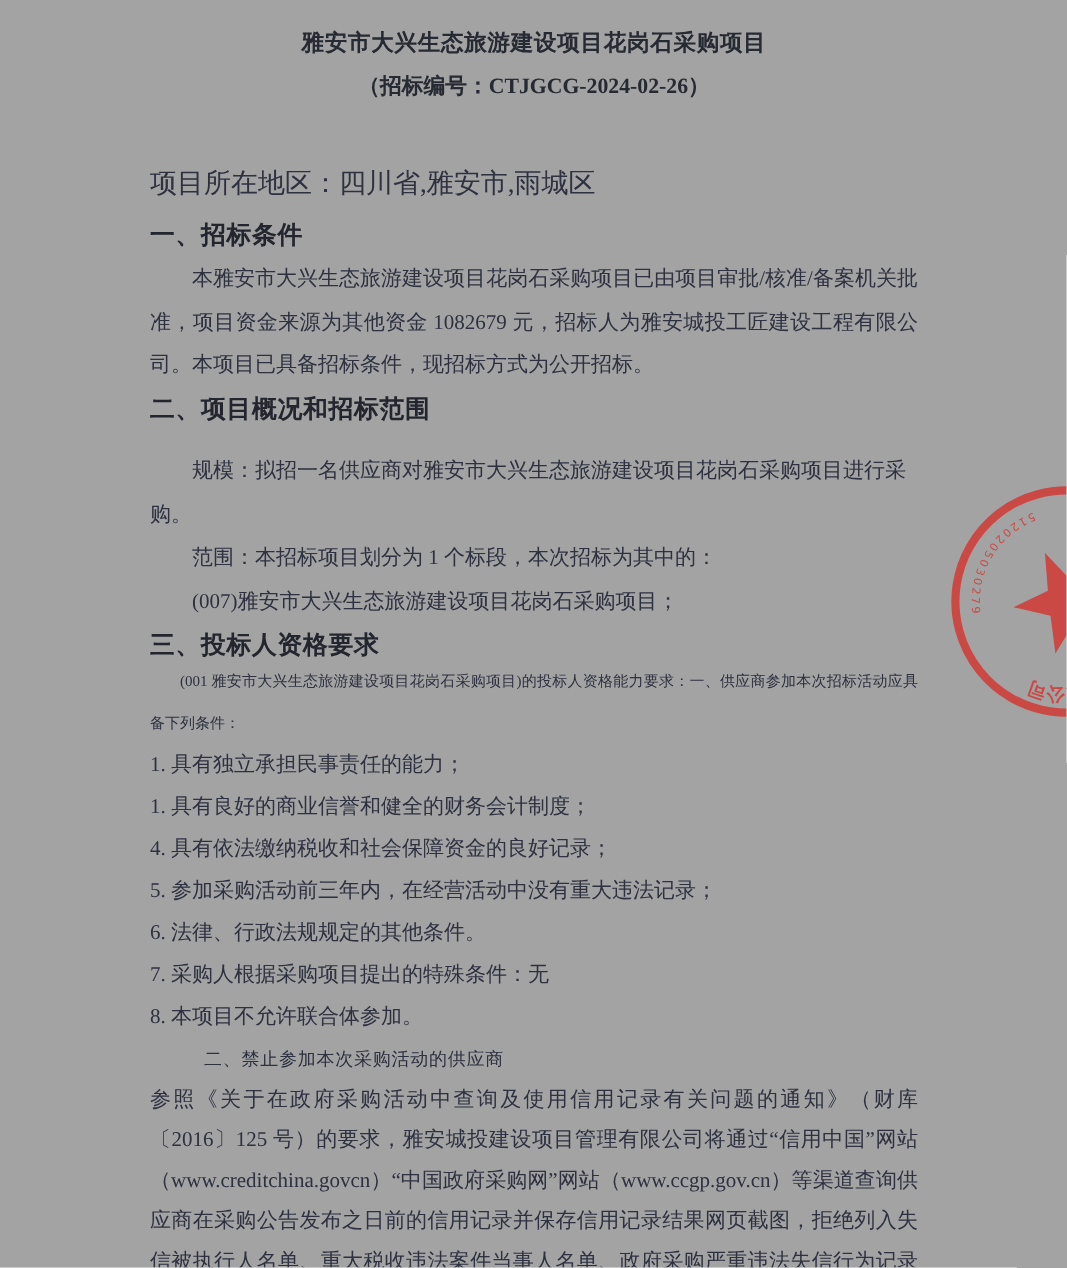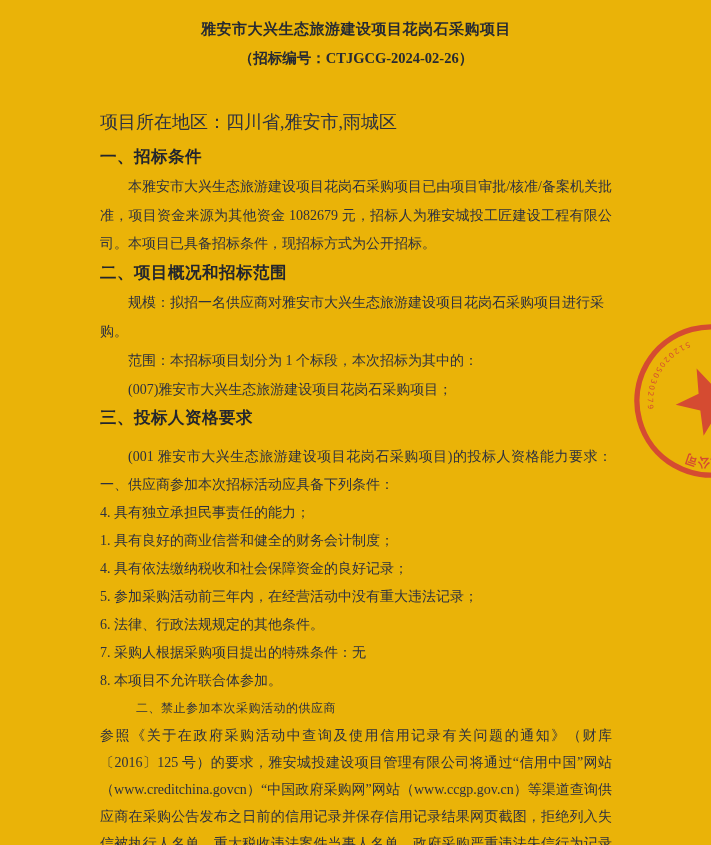--- a/index.html
+++ b/index.html
@@ -1,20 +1,20 @@
 <!DOCTYPE html>
 <html><head>
 <meta charset="utf-8">
 <style>
   html,body{margin:0;padding:0;background:#e8e8e8;}
   .page{
     position:relative;
     width:711px;height:845px;
     margin:0 auto;
-    background:#eab308;
+    background:#a3a3a3;
     overflow:hidden;
     font-family:"Liberation Serif","DejaVu Serif",serif;
     color:#2d3140;
   }
   .content{
     position:absolute;left:100px;top:0;width:512px;
   }
   .doc-title{
     margin-top:18px;
     text-align:center;
@@ -34,35 +34,35 @@
     margin-top:44px;
     font-size:18px;line-height:20px;
   }
   .sec-head{
     font-size:16.5px;line-height:23px;
     font-weight:bold;
     color:#23262e;
     letter-spacing:0.5px;
   }
   .mt13{margin-top:13px;}
-  .mt4{margin-top:4px;}
+  .mt4{margin-top:16px;}
   .mt2{margin-top:2px;}
   .para{
     margin-top:5px;
     font-size:14px;line-height:28.5px;
     text-align:justify;
     text-indent:2em;
   }
   .bline{
     font-size:14px;line-height:29px;
     text-indent:2em;
   }
   .intro-para{
-    margin-top:14px;
-    font-size:14px;line-height:28px;
+    margin-top:0;
+    font-size:10px;line-height:28px;
     text-align:justify;
     text-indent:2em;
   }
   .list-item{
     font-size:14px;line-height:28px;
   }
   .subhead{
     font-size:12px;line-height:27px;
     letter-spacing:0.5px;
     margin-left:36px;
@@ -94,21 +94,21 @@
     <div class="para">本雅安市大兴生态旅游建设项目花岗石采购项目已由项目审批/核准/备案机关批准，项目资金来源为其他资金 1082679 元，招标人为雅安城投工匠建设工程有限公司。本项目已具备招标条件，现招标方式为公开招标。</div>
 
     <div class="sec-head mt2">二、项目概况和招标范围</div>
     <div class="bline mt4">规模：拟招一名供应商对雅安市大兴生态旅游建设项目花岗石采购项目进行采购。</div>
     <div class="bline">范围：本招标项目划分为 1 个标段，本次招标为其中的：</div>
     <div class="bline">(007)雅安市大兴生态旅游建设项目花岗石采购项目；</div>
 
     <div class="sec-head mt2">三、投标人资格要求</div>
     <div class="intro-para">(001 雅安市大兴生态旅游建设项目花岗石采购项目)的投标人资格能力要求：一、供应商参加本次招标活动应具备下列条件：</div>
 
-    <div class="list-item">4. 具有独立承担民事责任的能力；</div>
+    <div class="list-item">1. 具有独立承担民事责任的能力；</div>
     <div class="list-item">1. 具有良好的商业信誉和健全的财务会计制度；</div>
     <div class="list-item">4. 具有依法缴纳税收和社会保障资金的良好记录；</div>
     <div class="list-item">5. 参加采购活动前三年内，在经营活动中没有重大违法记录；</div>
     <div class="list-item">6. 法律、行政法规规定的其他条件。</div>
     <div class="list-item">7. 采购人根据采购项目提出的特殊条件：无</div>
     <div class="list-item">8. 本项目不允许联合体参加。</div>
 
     <div class="subhead">二、禁止参加本次采购活动的供应商</div>
     <div class="bottom-para">参照《关于在政府采购活动中查询及使用信用记录有关问题的通知》（财库〔2016〕125 号）的要求，雅安城投建设项目管理有限公司将通过“信用中国”网站（www.creditchina.govcn）“中国政府采购网”网站（www.ccgp.gov.cn）等渠道查询供应商在采购公告发布之日前的信用记录并保存信用记录结果网页截图，拒绝列入失信被执行人名单、重大税收违法案件当事人名单、政府采购严重违法失信行为记录名单中的供应商报名参加本项目的采购活动。；</div>
 

